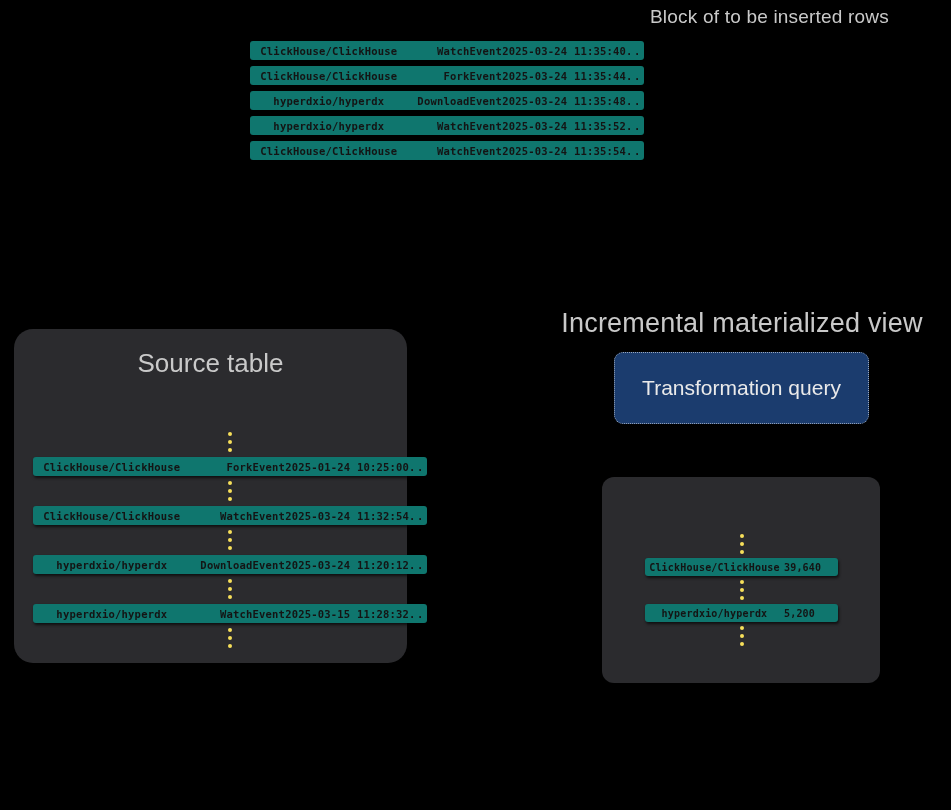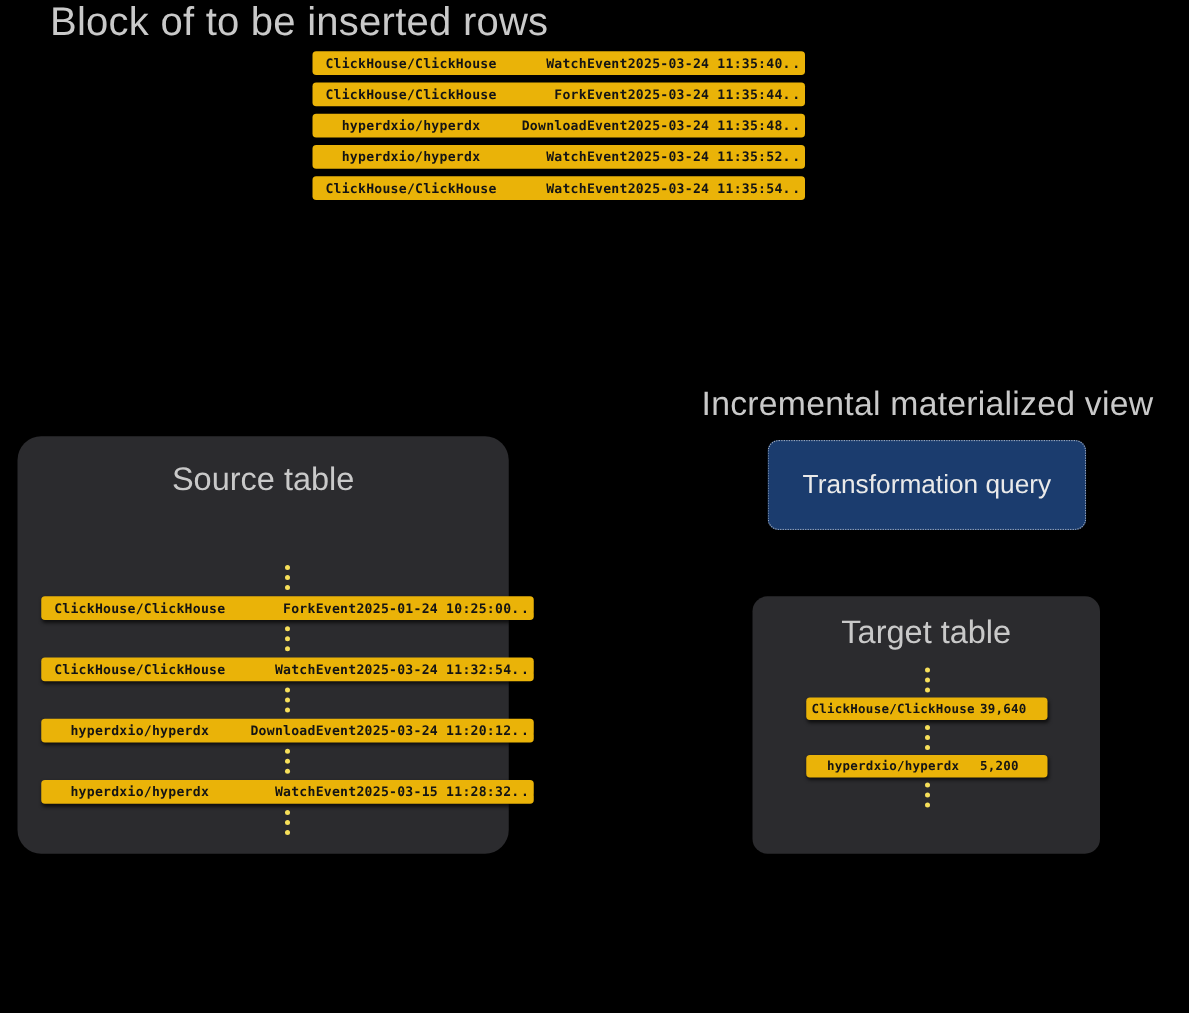--- a/index.html
+++ b/index.html
@@ -29,24 +29,23 @@
     color: #c9c9c9;
     font-family: "Liberation Sans", sans-serif;
     font-weight: 400;
     white-space: nowrap;
     letter-spacing: 0.2px;
   }
   #block-heading {
     left: 0;
     top: 1px;
     width: 889px;
-    text-align: left;
-    font-size: 32px;
+    text-align: right;
+    font-size: 19px;
     line-height: 32px;
-    padding-left: 40px;
   }
   #imv-heading {
     left: 438px;
     top: 307px;
     width: 608px;
     text-align: center;
     font-size: 27px;
     line-height: 32px;
   }
   .panel-heading {
@@ -57,21 +56,21 @@
     color: #c9c9c9;
     font-size: 26px;
     line-height: 30px;
     font-family: "Liberation Sans", sans-serif;
     white-space: nowrap;
   }
 
   
   .row {
     position: absolute;
-    background: #eab308;
+    background: #0f766e;
     border-radius: 3px;
     height: 19px;
     box-shadow: 1px 2px 3px rgba(0,0,0,0.65);
     display: flex;
     align-items: center;
     font-family: "DejaVu Sans Mono", monospace;
     font-weight: bold;
     font-size: 10.5px;
     color: #141414;
     letter-spacing: 0.2px;
@@ -99,21 +98,21 @@
 
   
   .panel {
     position: absolute;
     background: #2b2b2e;
     border-radius: 12px;
     box-shadow: 2px 4px 9px rgba(0,0,0,0.7);
   }
   #source-panel {
     left: 14px;
-    top: 349px;
+    top: 329px;
     width: 393px;
     height: 334px;
     border-radius: 19px;
   }
   #source-panel .panel-heading { top: 19px; }
 
   #target-panel {
     left: 602px;
     top: 477px;
     width: 278px;
@@ -276,21 +275,20 @@
         </div>
         <div class="vdots">
           <span class="dot"></span>
           <span class="dot"></span>
           <span class="dot"></span>
         </div>
       </div>
   </div>
 
   <div class="panel" id="target-panel">
-    <div class="panel-heading">Target table</div>
     <div id="target-rows">
         <div class="vdots short">
           <span class="dot"></span>
           <span class="dot"></span>
           <span class="dot"></span>
         </div>
         <div class="row">
           <span class="c-repo">ClickHouse/ClickHouse</span>
           <span class="c-count">39,640</span>
         </div>

